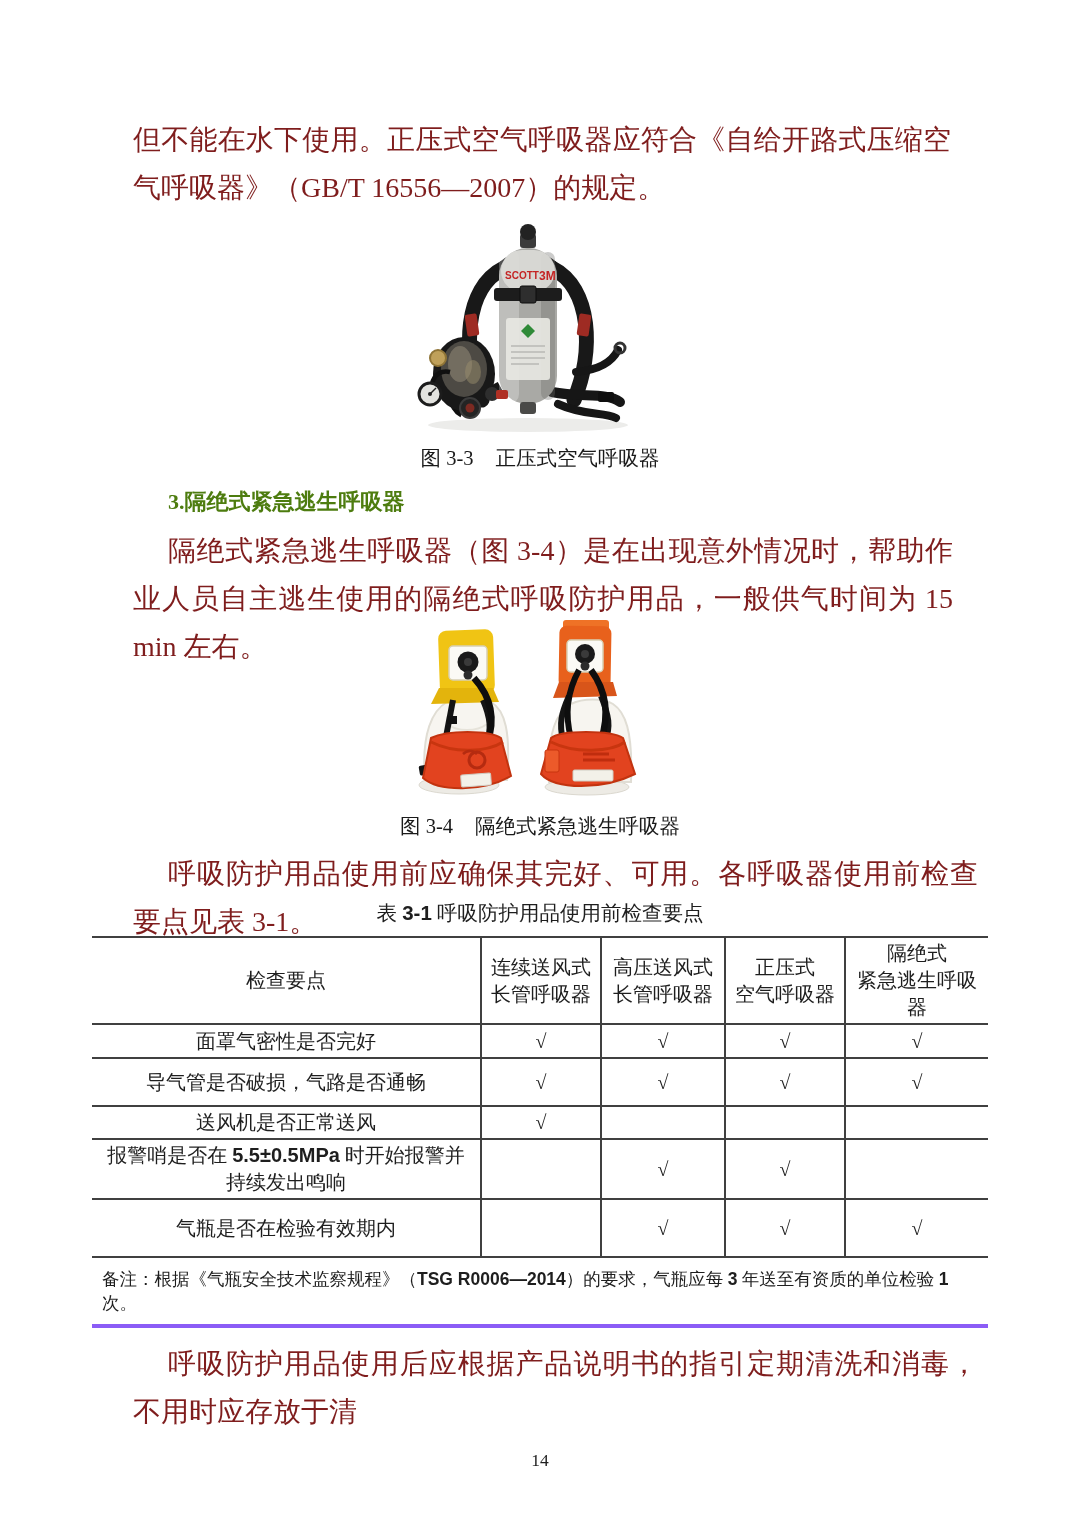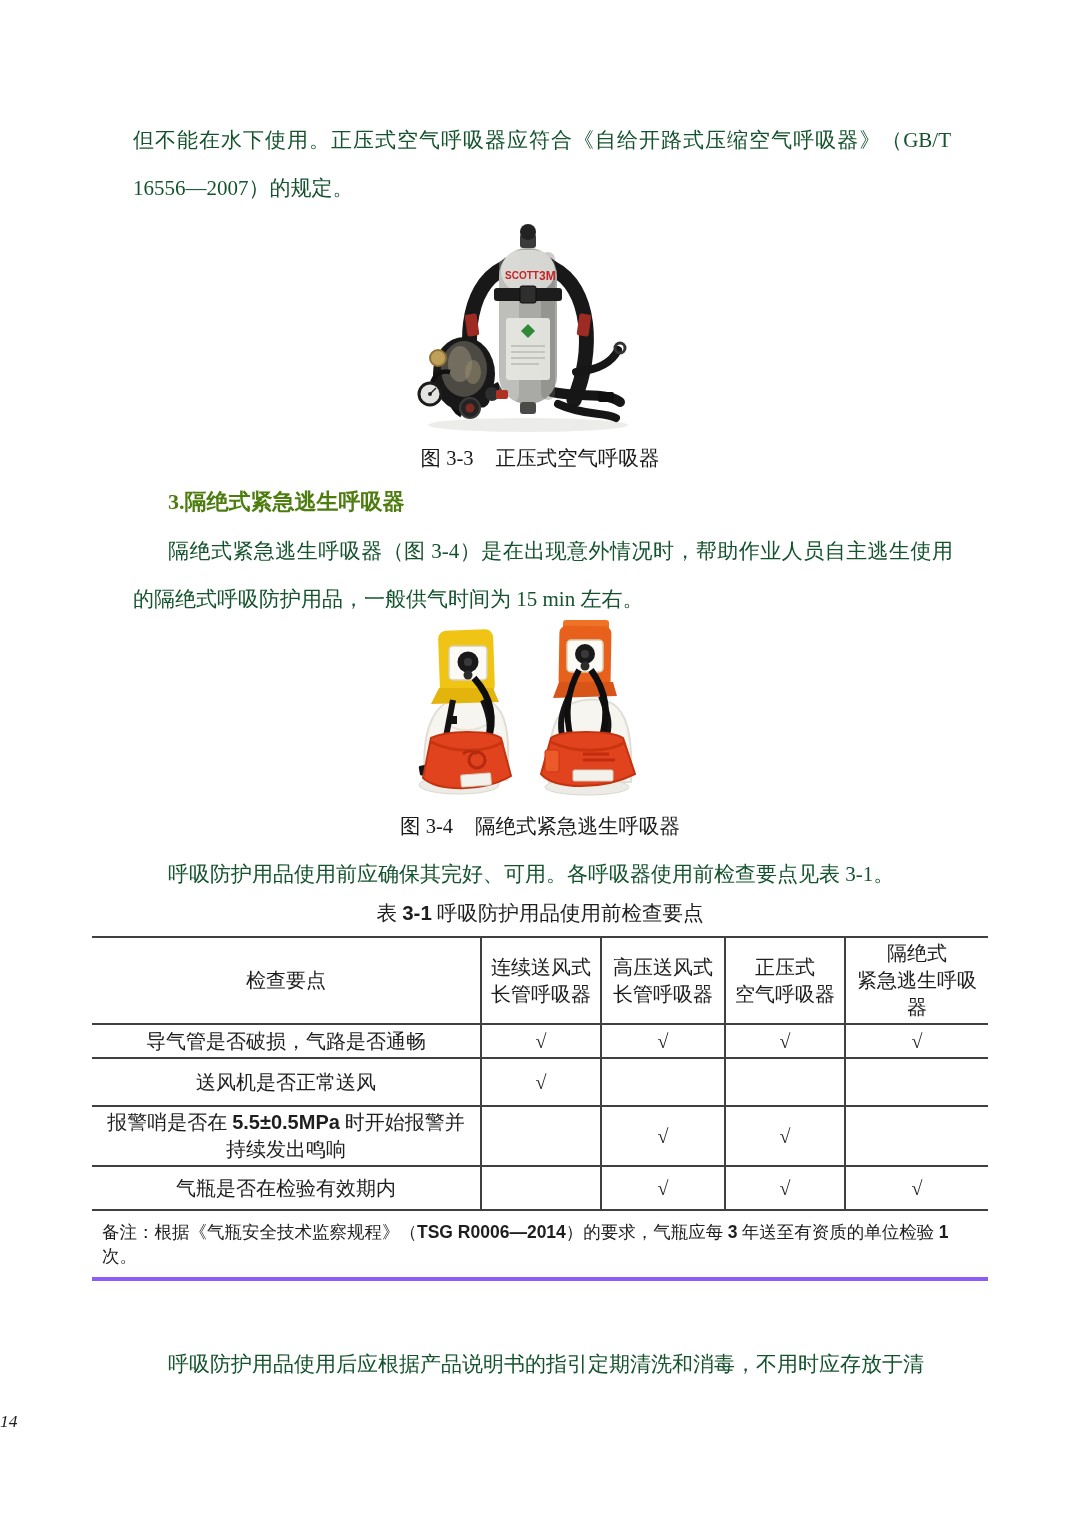--- a/index.html
+++ b/index.html
@@ -4,22 +4,22 @@
 <style>
   * { box-sizing: border-box; margin: 0; padding: 0; }
   html,body { background:#ffffff; }
   body {
     width:1080px; height:1526px; position:relative;
     font-family:"Liberation Serif","DejaVu Serif",serif;
     color:#1e1e1e;
   }
   .num { font-family:"Liberation Sans","DejaVu Sans",sans-serif; font-weight:600;text-align:center; }
   .para {
-    position:absolute; font-size:21px; line-height:48px;
-    text-align:justify; color:#14532d;
+    position:absolute; font-size:28px; line-height:48px;
+    text-align:justify; color:#7f1d1d;
   }
   #para-top   { left:133px; top:116px;  width:818px; }
   #para-escape{ left:133px; top:527px;  width:820px; text-indent:35px; }
   #para-check { left:133px; top:850px;  width:845px; text-indent:35px; }
   #para-bottom{ left:133px; top:1340px; width:845px; text-indent:35px; }
 
   .fig-wrap { position:absolute; left:0; width:1052px; text-align:center; }
   #fig1 { top:222px; }
   #fig2 { top:604px; }
   .caption {
@@ -55,22 +55,22 @@
   #check-tbody tr:nth-child(4) td { height:44px; }
   #check-tbody tr:nth-child(5) td { height:58px; }
   #check-tbody tr:nth-child(6) td { height:32px; }
   .check-cell { font-size:21px; }
   .note-cell {
     border-top:2px solid #404040; border-bottom:4px solid #8b5cf6;
     text-align:left !important; font-size:17.5px !important;
     padding:9px 10px !important; line-height:24px !important;
   }
   #page-num {
-    position:absolute; top:1411px; left:0; width:1080px;
-    text-align:left; font-size:17.5px;font-style:italic;
+    position:absolute; top:1450px; left:0; width:1080px;
+    text-align:center; font-size:17.5px;
   }
   svg text { font-family:"Liberation Sans","DejaVu Sans",sans-serif; }
 </style>
 </head>
 <body>
 
 <p class="para" id="para-top">但不能在水下使用。正压式空气呼吸器应符合《自给开路式压缩空气呼吸器》（GB/T 16556—2007）的规定。</p>
 
 <div class="fig-wrap" id="fig1">
   <svg width="252" height="212" viewBox="0 0 252 212">
@@ -233,20 +233,27 @@
           <span class="hl">空气呼吸器</span>
         </th>
       <th>
           <span class="hl">隔绝式</span>
           <span class="hl">紧急逃生呼吸器</span>
         </th>
     </tr>
   </thead>
   <tbody id="check-tbody">
       <tr>
+        <td class="label-cell"><span>面罩气密性是否完好</span></td>
+        <td class="check-cell">√</td>
+        <td class="check-cell">√</td>
+        <td class="check-cell">√</td>
+        <td class="check-cell">√</td>
+      </tr>
+      <tr>
         <td class="label-cell"><span>导气管是否破损，气路是否通畅</span></td>
         <td class="check-cell">√</td>
         <td class="check-cell">√</td>
         <td class="check-cell">√</td>
         <td class="check-cell">√</td>
       </tr>
       <tr>
         <td class="label-cell"><span>送风机是否正常送风</span></td>
         <td class="check-cell">√</td>
         <td class="check-cell"></td>

